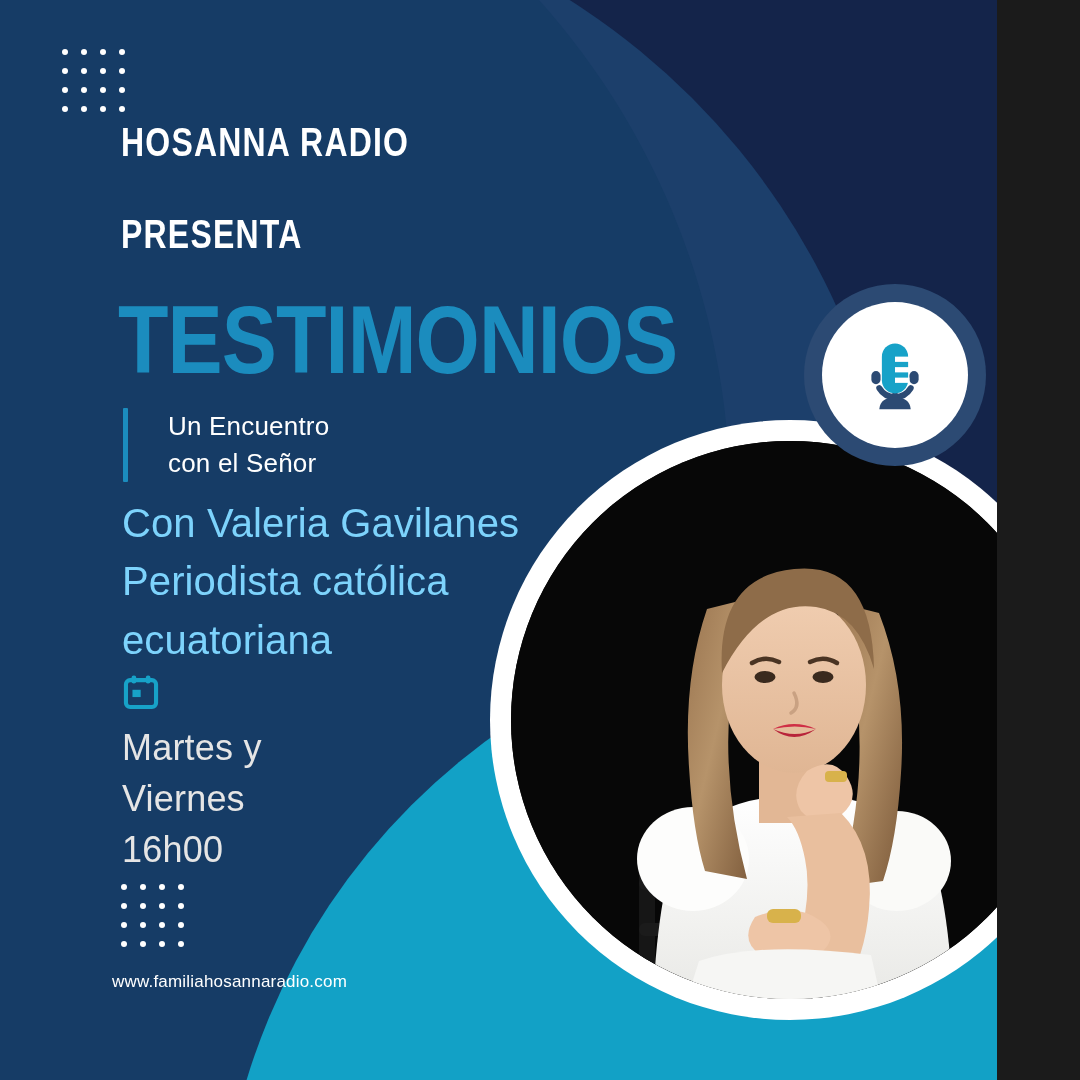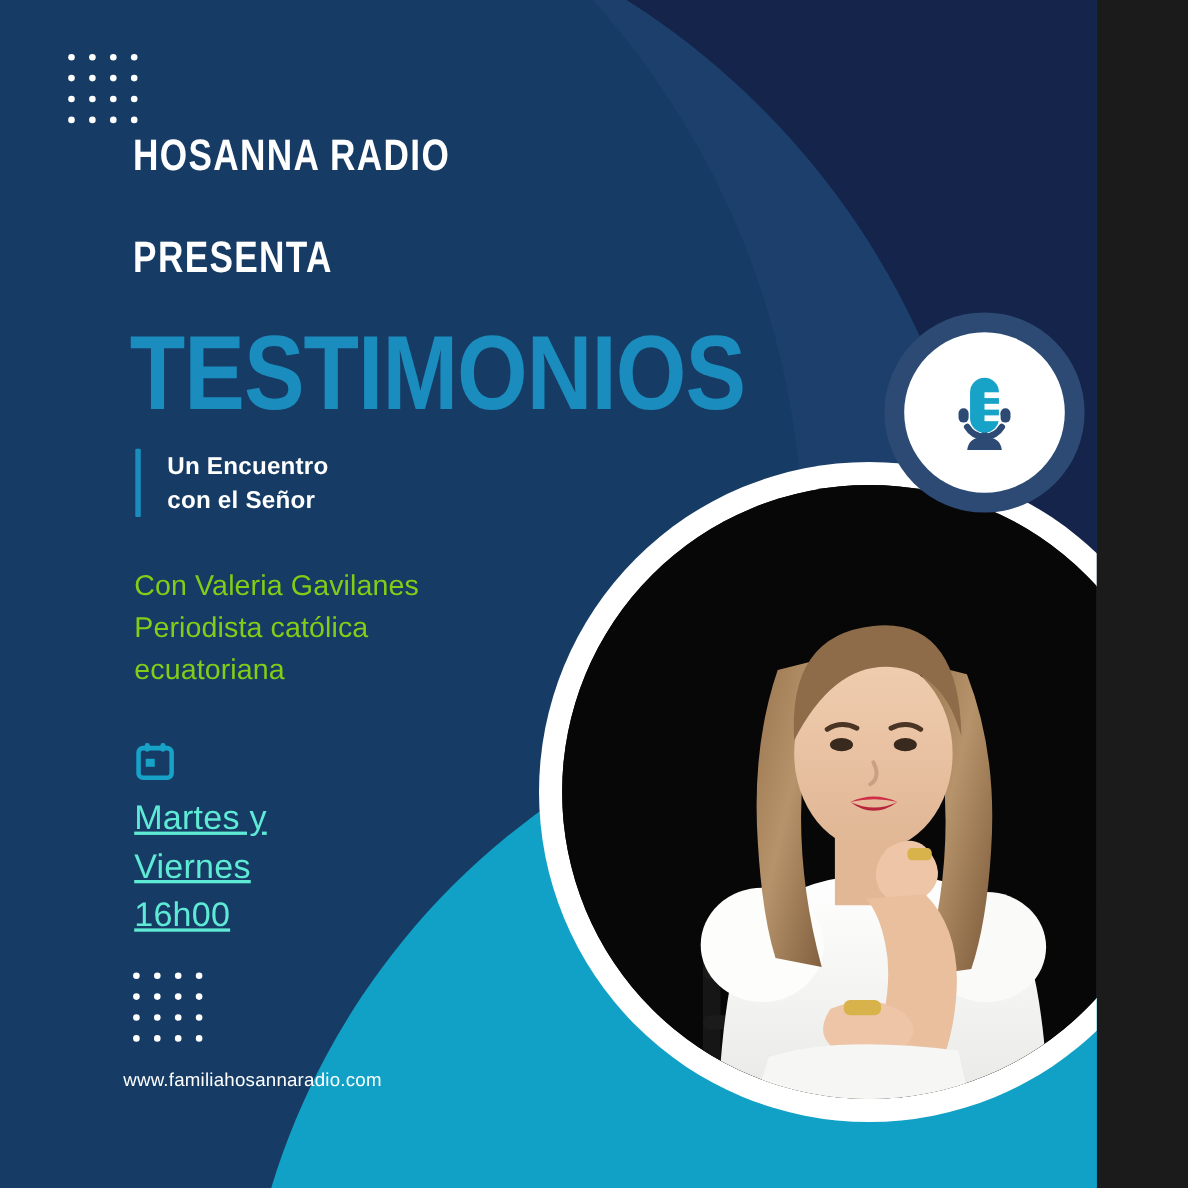--- a/index.html
+++ b/index.html
@@ -134,48 +134,48 @@
     align-items: stretch;
   }
   .sub-bar {
     width: 5px;
     background: #1b8cbe;
     margin-right: 24px;
     border-radius: 1px;
   }
   .sub-text {
     color: #ffffff;
-    font-size: 22px;
-    font-weight: 700;
+    font-size: 26px;
+    font-weight: 400;
     line-height: 1.42;
     white-space: pre-line;
     letter-spacing: 0.2px;
+    margin-left: 16px;
   }
   .credits {
     position: absolute;
     left: 122px;
-    top: 514px;
-    color: #84cc16;
-    font-size: 26px;
+    top: 494px;
+    color: #7dd3fc;
+    font-size: 40px;
     font-weight: 400;
     line-height: 1.46;
     white-space: pre-line;
     letter-spacing: 0.1px;
   }
   .schedule {
     position: absolute;
     left: 122px;
     top: 722px;
-    color: #5eead4;
-    font-size: 31px;
+    color: #e5e5e5;
+    font-size: 36px;
     font-weight: 400;
     line-height: 1.42;
     white-space: pre-line;
     letter-spacing: 0.2px;
-    text-decoration: underline;
   }
   .cal-icon {
     position: absolute;
     left: 122px;
     top: 673px;
     width: 38px;
     height: 38px;
   }
   .url {
     position: absolute;

